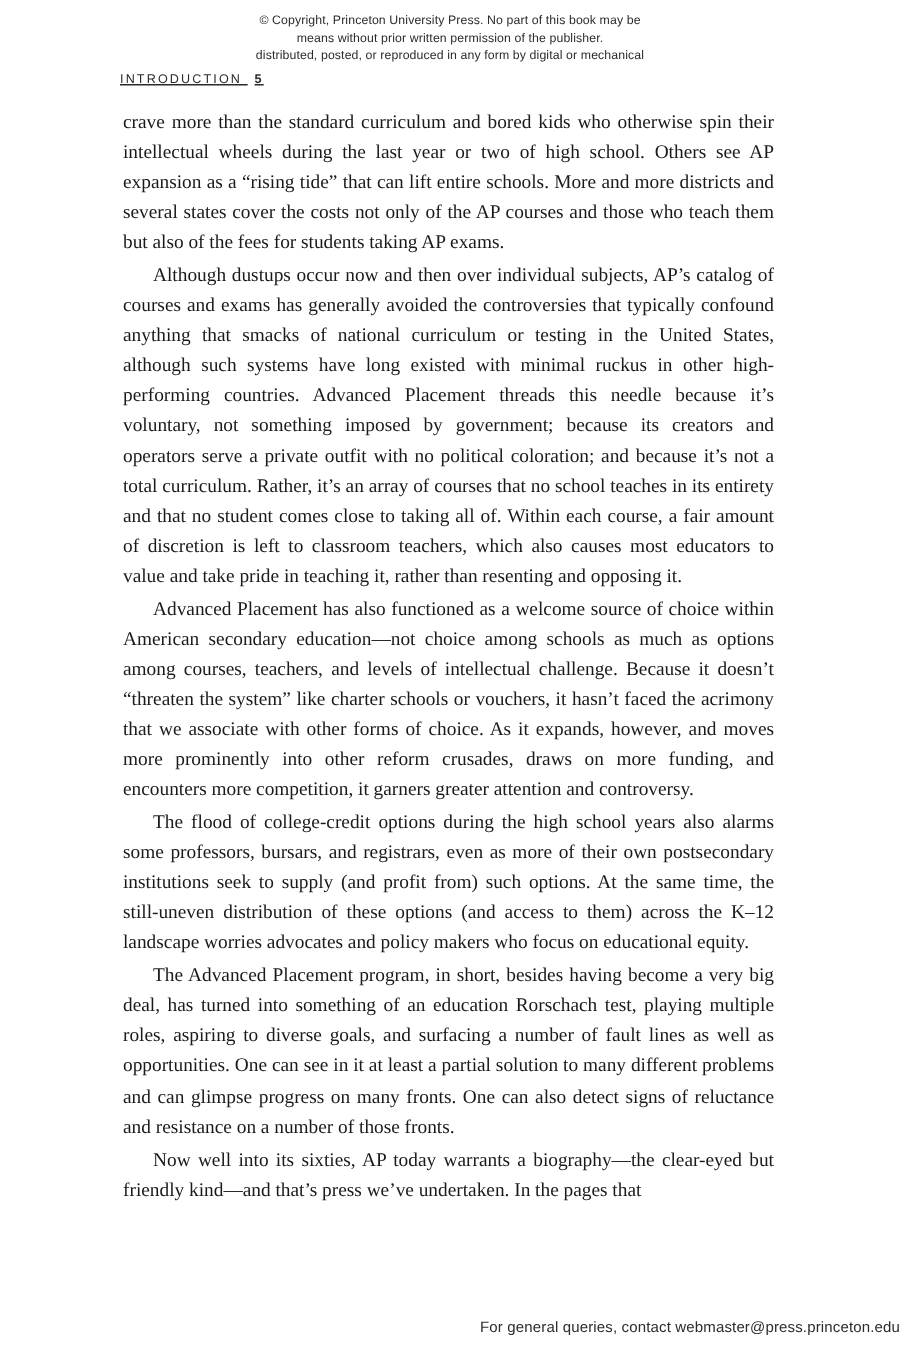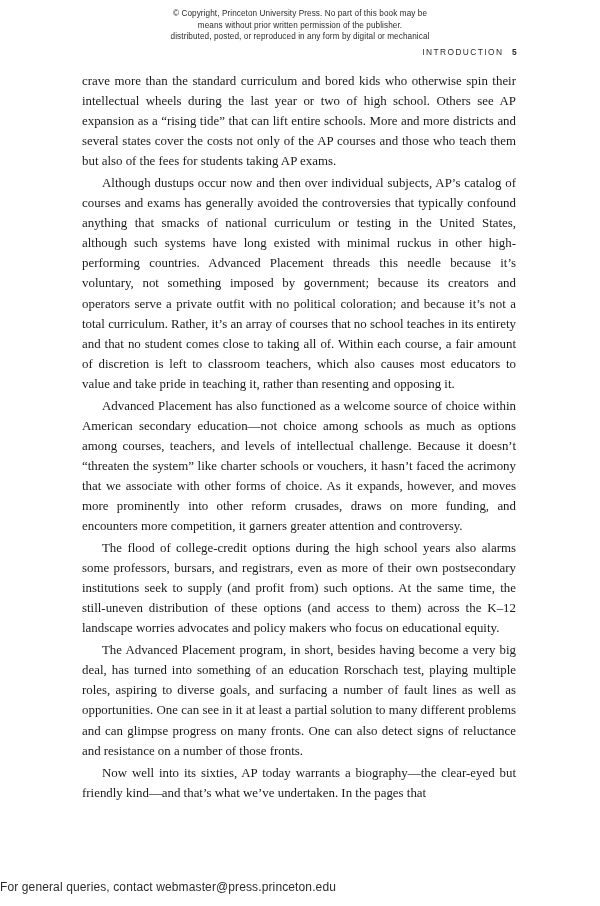--- a/index.html
+++ b/index.html
@@ -40,26 +40,26 @@
     display: block;
     white-space: nowrap;
   }
 
   
   .running-head {
     position: absolute;
     top: 47px;
     left: 80px;
     width: 438px;
-    text-align: right;
     font-family: "Liberation Sans", "DejaVu Sans", sans-serif;
     font-size: 8.4px;
     letter-spacing: 0.17em;
     color: #2b2b2b;
     white-space: nowrap;
+    text-decoration: underline;
   }
   .running-head .rh-title {
     display: inline;
   }
   .running-head .rh-page {
     display: inline;
     margin-left: 0.55em;
     font-weight: 600;
   }
 
@@ -83,23 +83,23 @@
   .body-text p.no-indent {
     text-indent: 0;
   }
 
   
   .footer-query {
     position: absolute;
     top: 880px;
     left: 0;
     width: 600px;
-    text-align: left;
+    text-align: right;
     font-family: "Liberation Sans", "DejaVu Sans", sans-serif;
-    font-size: 12px;
+    font-size: 10px;
     color: #2b2b2b;
     letter-spacing: 0.01em;
   }
 </style>
 </head>
 <body>
 
 <div class="page">
 
   <div class="copyright-notice">
@@ -112,18 +112,18 @@
     <span class="rh-title">INTRODUCTION</span>
     <span class="rh-page">5</span>
   </div>
 
   <div class="body-text">
     <p class="no-indent">crave more than the standard curriculum and bored kids who otherwise spin their intellectual wheels during the last year or two of high school. Others see AP expansion as a “rising tide” that can lift entire schools. More and more districts and several states cover the costs not only of the AP courses and those who teach them but also of the fees for students taking AP exams.</p>
     <p>Although dustups occur now and then over individual subjects, AP’s catalog of courses and exams has generally avoided the controversies that typically confound anything that smacks of national curriculum or testing in the United States, although such systems have long existed with minimal ruckus in other high-performing countries. Advanced Placement threads this needle because it’s voluntary, not something imposed by government; because its creators and operators serve a private outfit with no political coloration; and because it’s not a total curriculum. Rather, it’s an array of courses that no school teaches in its entirety and that no student comes close to taking all of. Within each course, a fair amount of discretion is left to classroom teachers, which also causes most educators to value and take pride in teaching it, rather than resenting and opposing it.</p>
     <p>Advanced Placement has also functioned as a welcome source of choice within American secondary education—not choice among schools as much as options among courses, teachers, and levels of intellectual challenge. Because it doesn’t “threaten the system” like charter schools or vouchers, it hasn’t faced the acrimony that we associate with other forms of choice. As it expands, however, and moves more prominently into other reform crusades, draws on more funding, and encounters more competition, it garners greater attention and controversy.</p>
     <p>The flood of college-credit options during the high school years also alarms some professors, bursars, and registrars, even as more of their own postsecondary institutions seek to supply (and profit from) such options. At the same time, the still-uneven distribution of these options (and access to them) across the K–12 landscape worries advocates and policy makers who focus on educational equity.</p>
     <p>The Advanced Placement program, in short, besides having become a very big deal, has turned into something of an education Rorschach test, playing multiple roles, aspiring to diverse goals, and surfacing a number of fault lines as well as opportunities. One can see in it at least a partial solution to many different problems and can glimpse progress on many fronts. One can also detect signs of reluctance and resistance on a number of those fronts.</p>
-    <p>Now well into its sixties, AP today warrants a biography—the clear-eyed but friendly kind—and that’s what we’ve undertaken. In the pages that</p>
+    <p>Now well into its sixties, AP today warrants a biography—the clear-eyed but friendly kind—and that’s press we’ve undertaken. In the pages that</p>
   </div>
 
   <div class="footer-query">For general queries, contact webmaster@press.princeton.edu</div>
 
 </div>
 
 </body></html>

